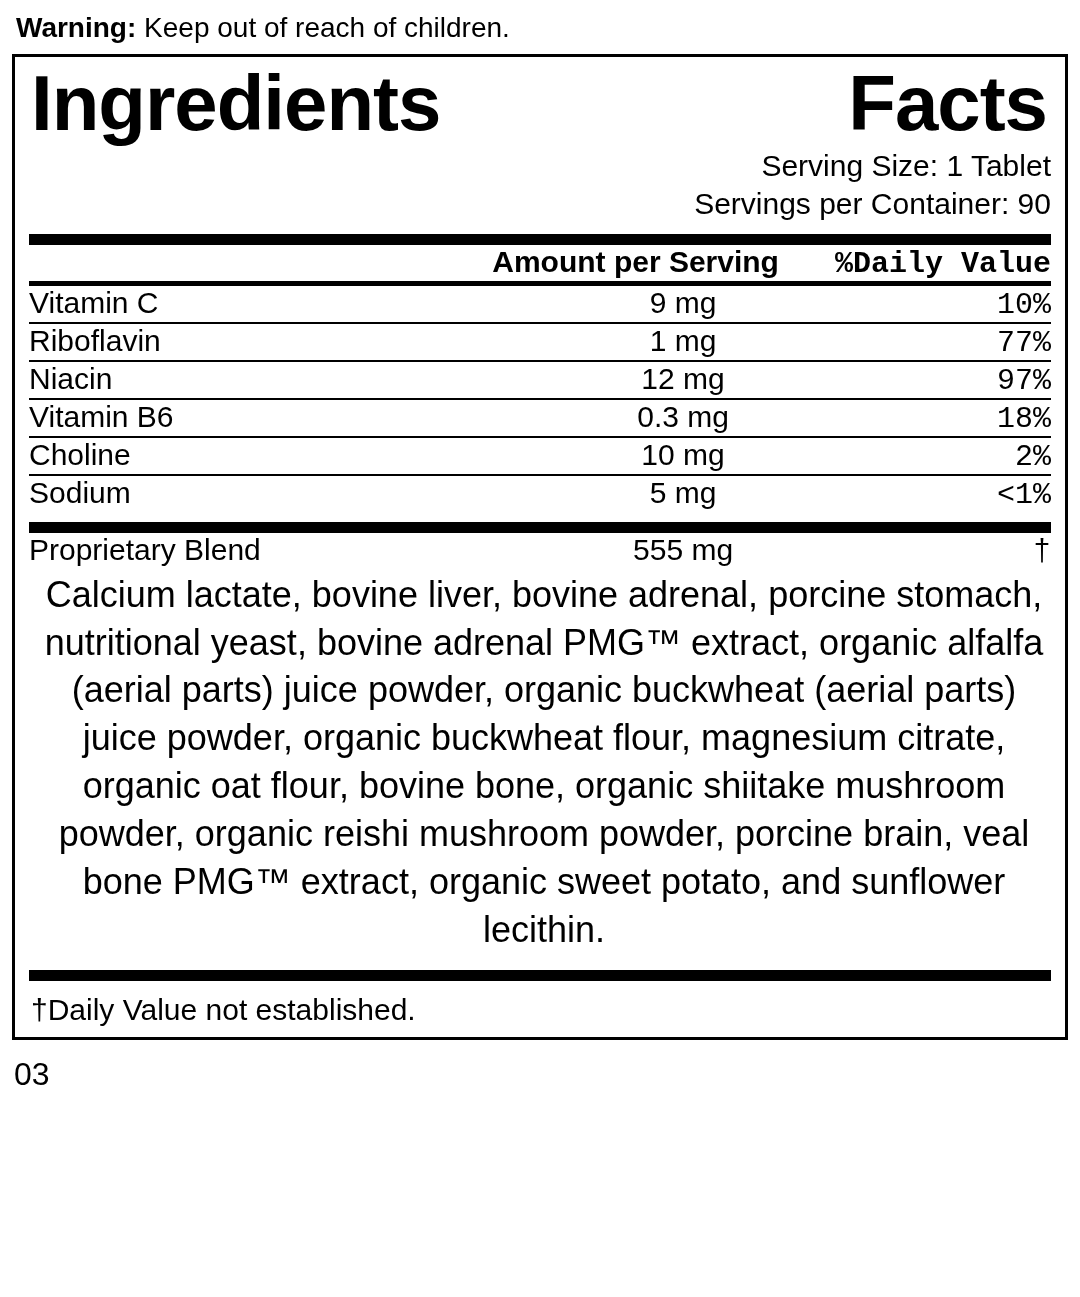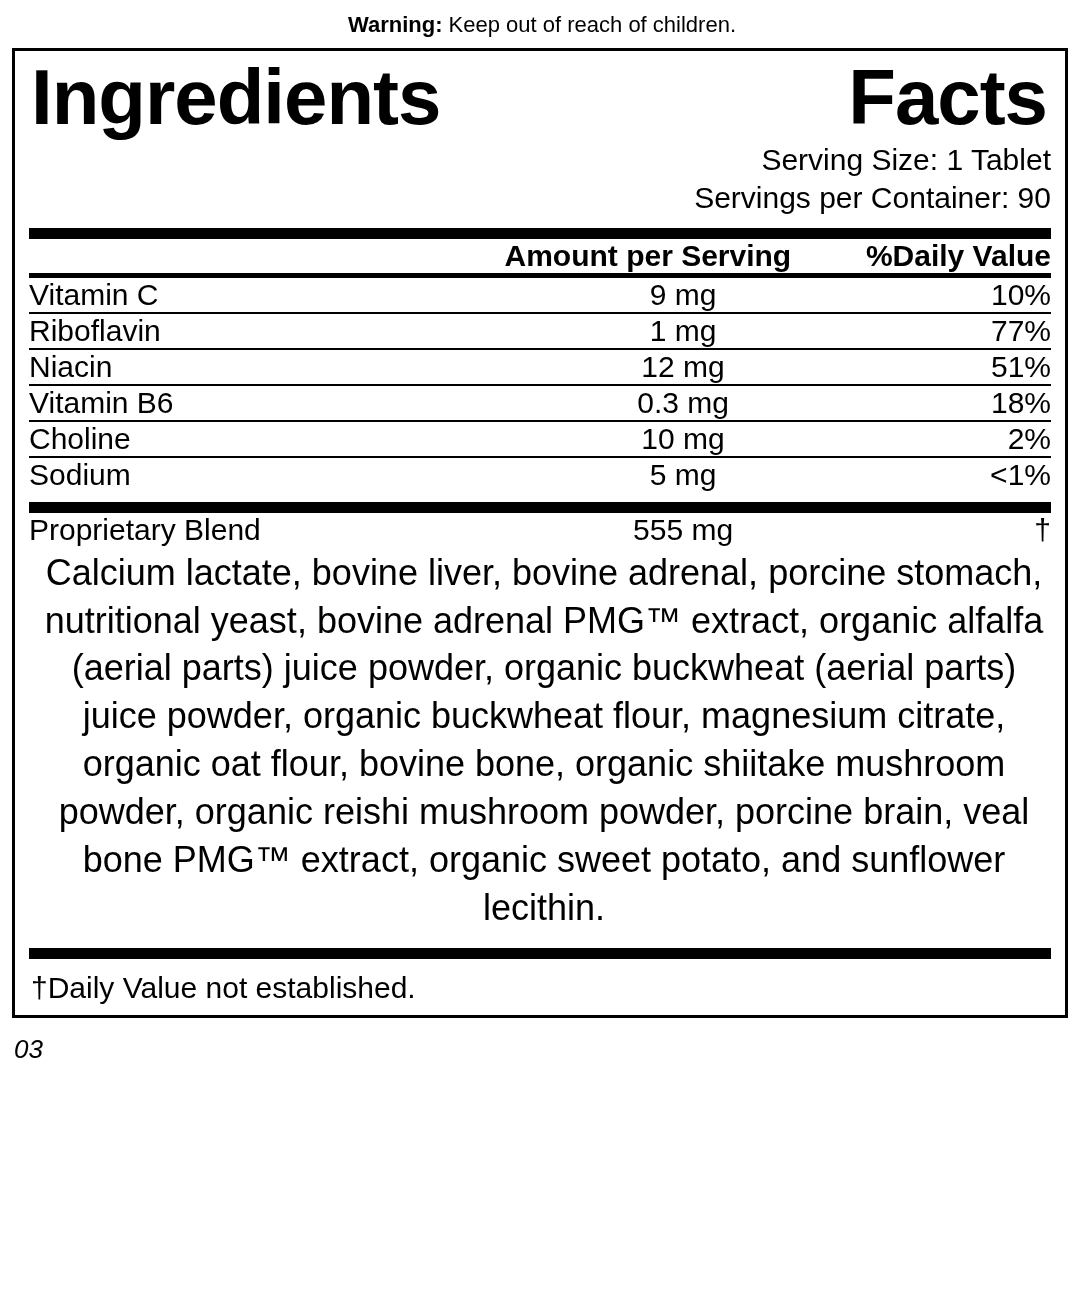--- a/index.html
+++ b/index.html
@@ -16,25 +16,24 @@
   }
   .page {
     width: 1080px;
     height: 1297px;
     padding: 0 12px;
     position: relative;
   }
 
   
   .warning {
-    font-size: 22px;
+    font-size: 28px;
     line-height: 1.0;
     padding: 14px 0 12px 4px;
     white-space: nowrap;
-    text-align: center;
   }
   .warning b { font-weight: bold; }
 
   
   .sf-box {
     border: 3px solid #000;
     padding: 0 14px 10px 14px;
   }
 
   .sf-title {
@@ -85,21 +84,21 @@
   .hdr-row th.c-dv   { text-align: right; }
 
   .nut-row td {
     padding: 7px 0 6px 0;
     border-top: 2px solid #000;
     white-space: nowrap;
   }
   .nut-row:first-child td { border-top: none; }
   .c-name { text-align: left; width: 48%; }
   .c-amt  { text-align: center; width: 32%; }
-  .c-dv   { text-align: right; width: 20%; }
+  .c-dv   { text-align: right; width: 20%; font-family: Liberation Mono, monospace; }
 
   .blend-row td {
     padding: 8px 0 4px 0;
     white-space: nowrap;
   }
 
   .blend-ingredients {
     font-size: 36px;
     line-height: 1.33;
     padding: 2px 6px 6px 14px;
@@ -111,23 +110,22 @@
     padding: 12px 0 0 2px;
   }
 
   .other-ingredients {
     font-size: 30px;
     line-height: 1.32;
     padding: 12px 2px 0 2px;
   }
 
   .code {
-    font-size: 26px;
+    font-size: 32px;
     padding: 16px 2px 0 2px;
-    font-style: italic;
   }
 </style>
 </head>
 <body>
 
 <div class="page">
 
   <div class="warning">
     <b>Warning:</b><span> Keep out of reach of children.</span>
   </div>
@@ -164,21 +162,21 @@
           <td class="c-dv">10%</td>
         </tr>
         <tr class="nut-row">
           <td class="c-name">Riboflavin</td>
           <td class="c-amt">1 mg</td>
           <td class="c-dv">77%</td>
         </tr>
         <tr class="nut-row">
           <td class="c-name">Niacin</td>
           <td class="c-amt">12 mg</td>
-          <td class="c-dv">51%</td>
+          <td class="c-dv">97%</td>
         </tr>
         <tr class="nut-row">
           <td class="c-name">Vitamin B6</td>
           <td class="c-amt">0.3 mg</td>
           <td class="c-dv">18%</td>
         </tr>
         <tr class="nut-row">
           <td class="c-name">Choline</td>
           <td class="c-amt">10 mg</td>
           <td class="c-dv">2%</td>

